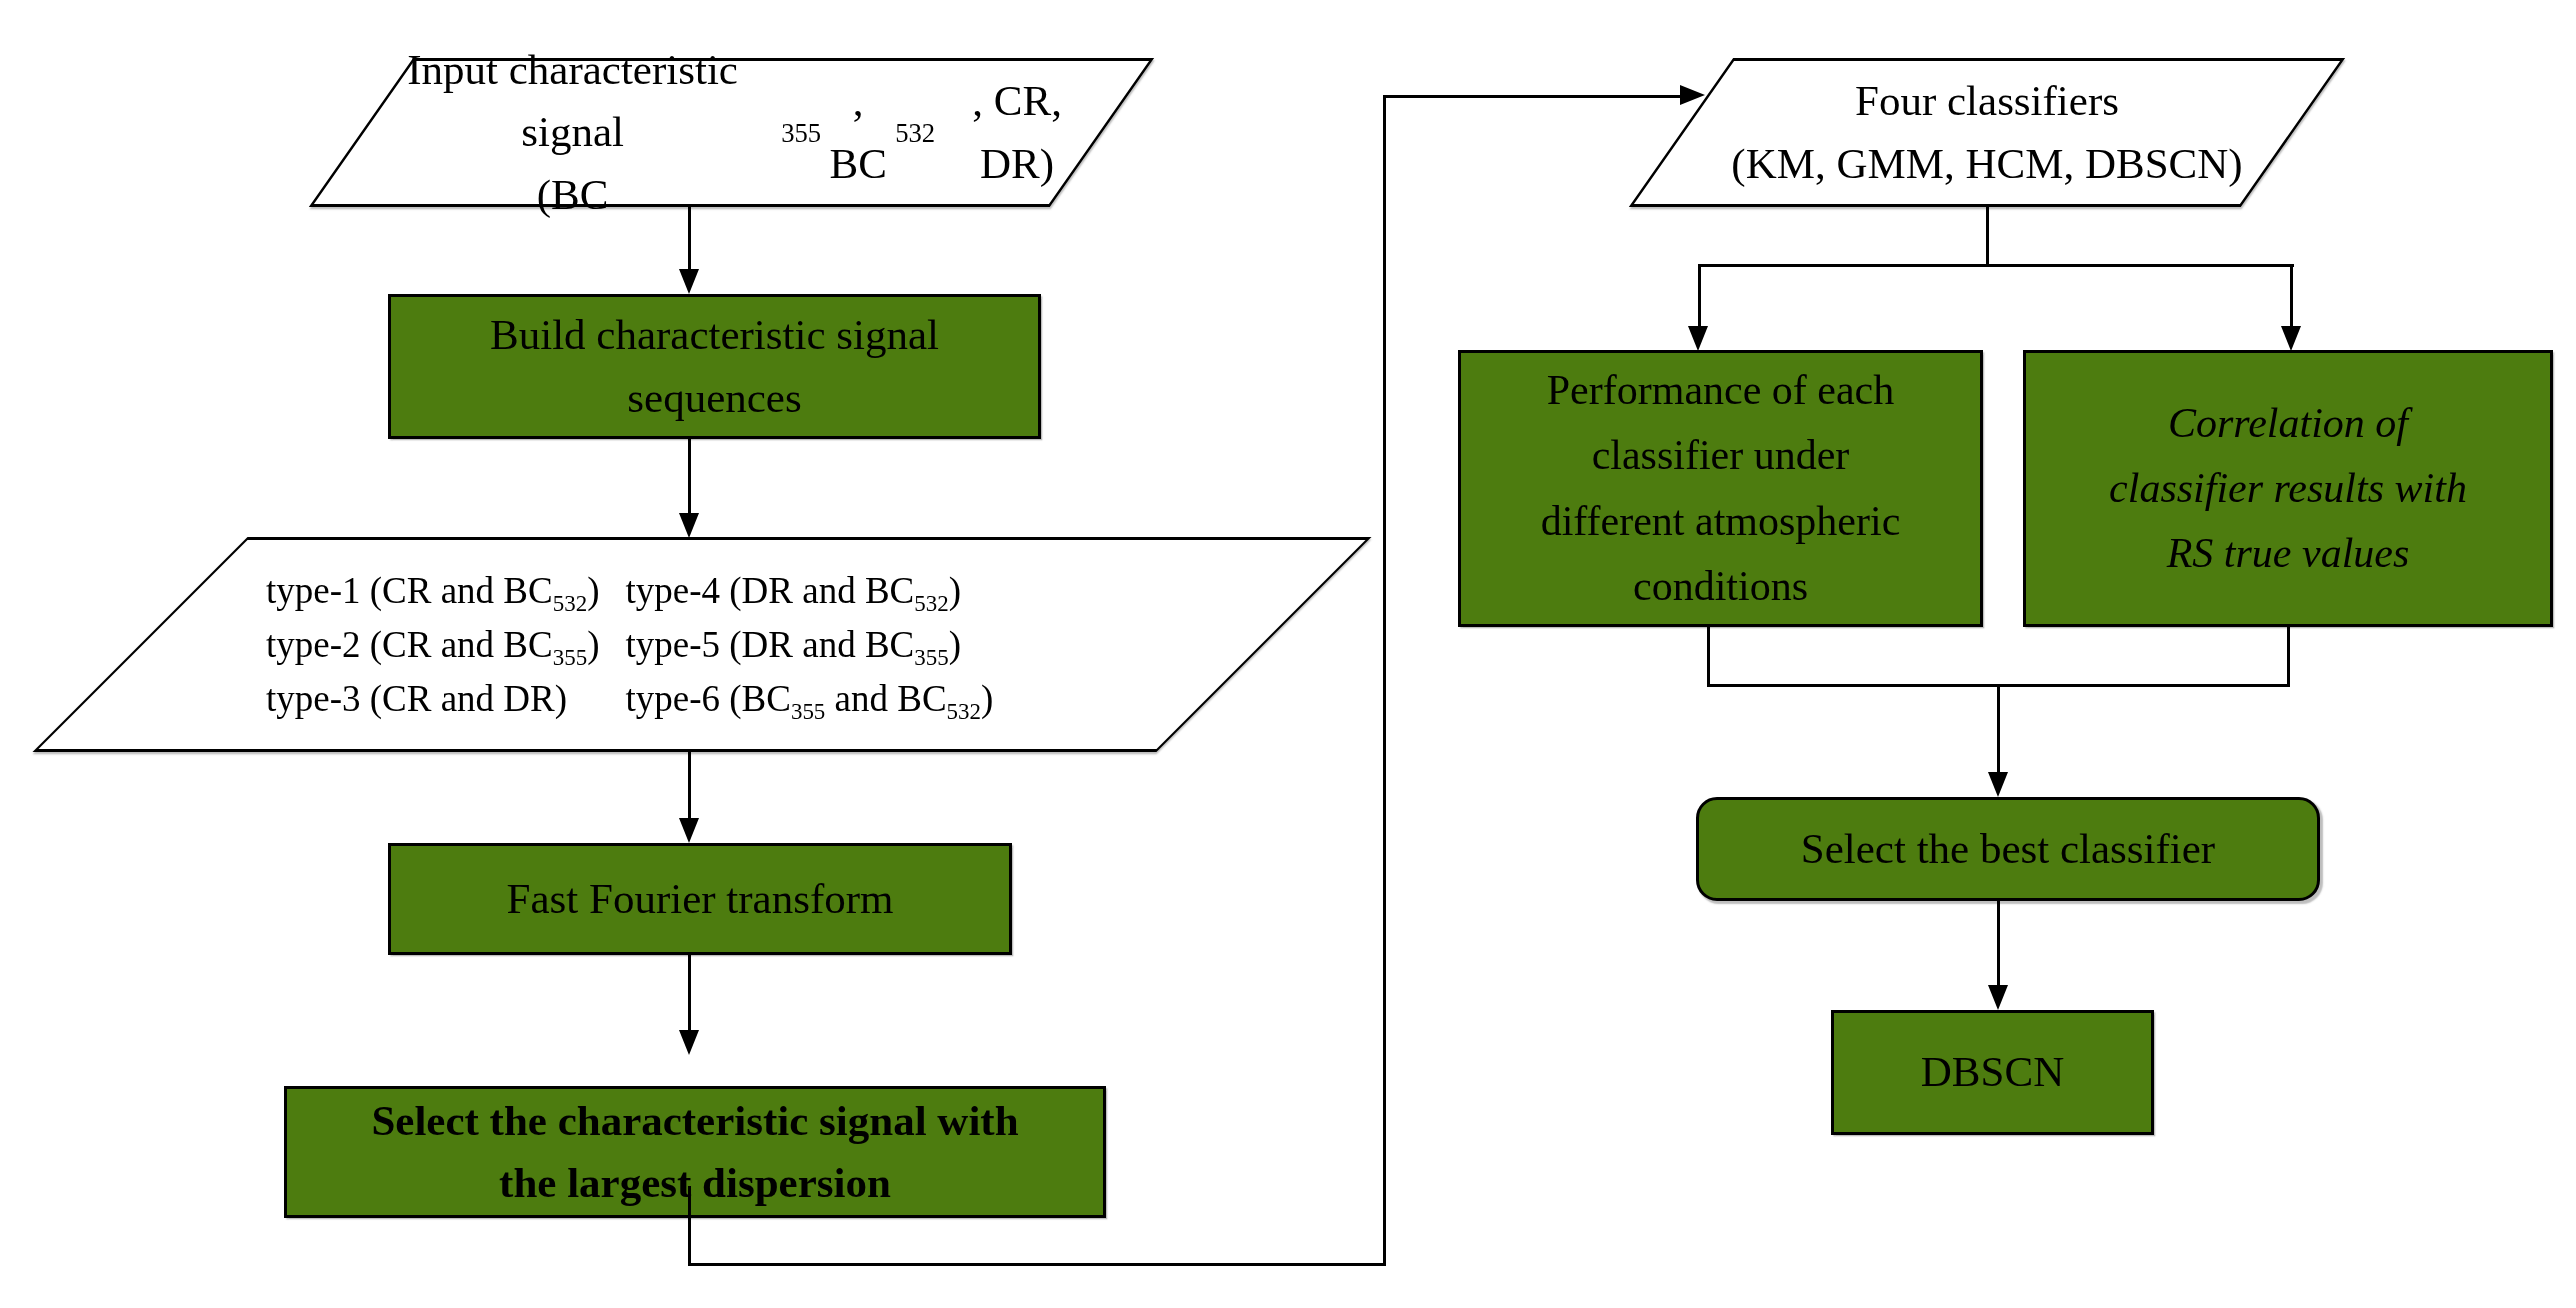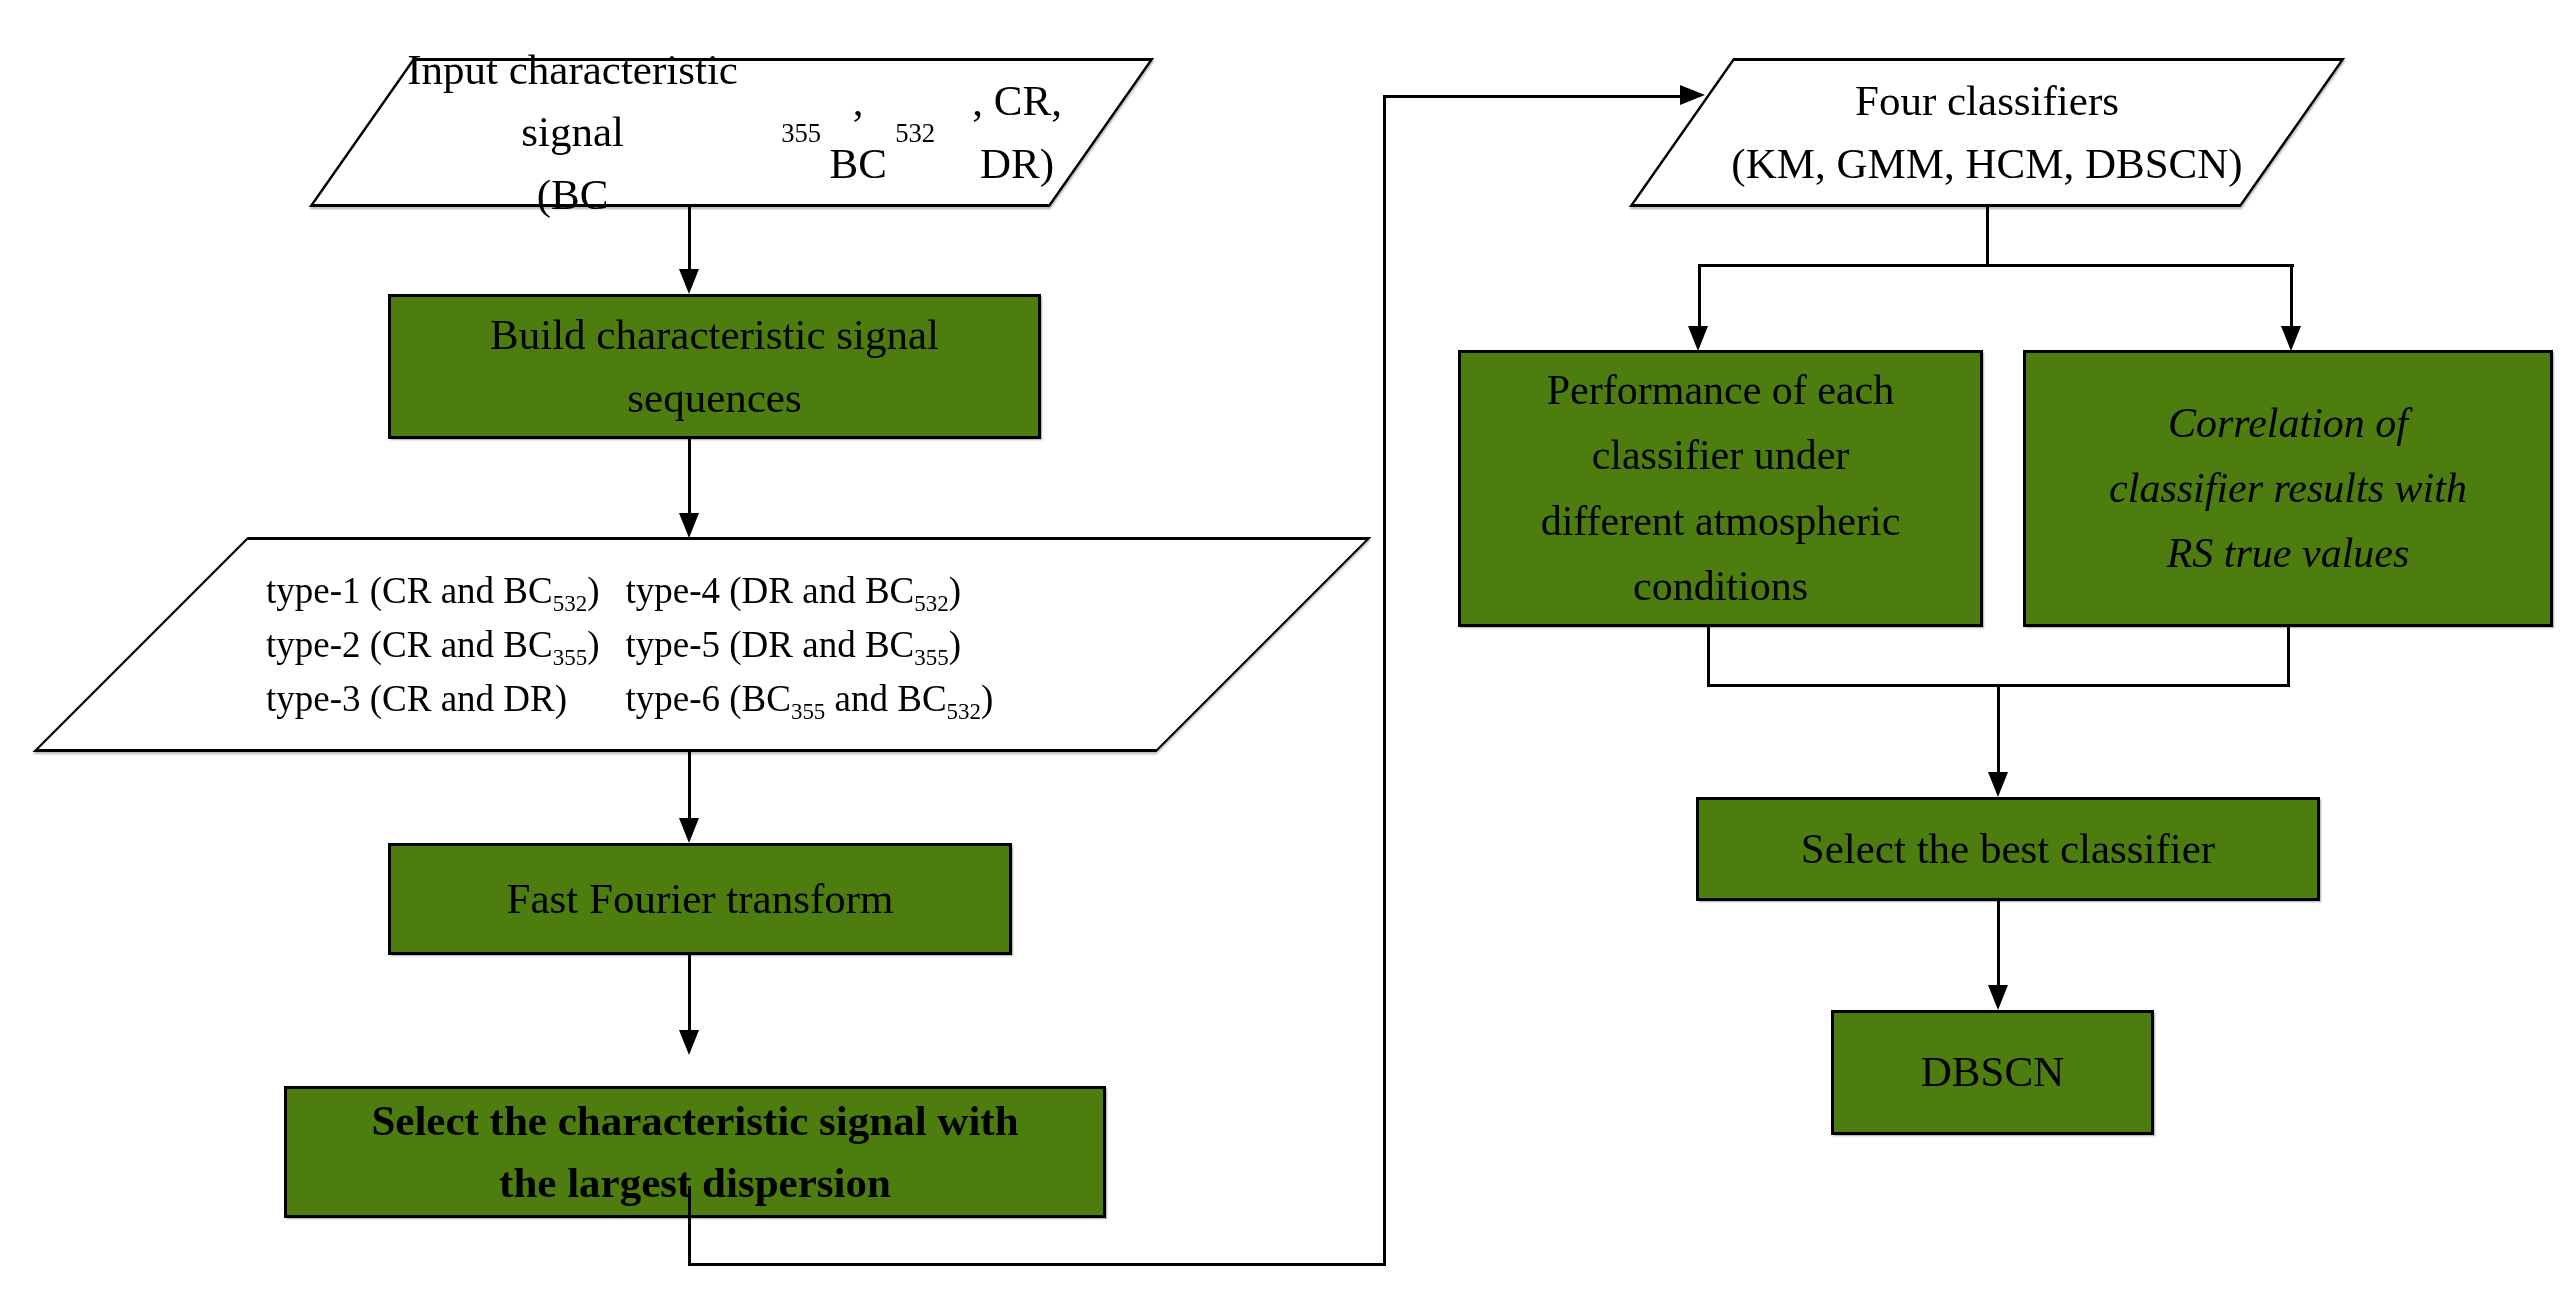--- a/index.html
+++ b/index.html
@@ -113,21 +113,21 @@
   </div>
 
   <div class="box small" style="left:1446px; top:350px; width:525px; height:277px;margin-left:12px;">
     <span>Performance of each<br>classifier under<br>different atmospheric<br>conditions</span>
   </div>
 
   <div class="box small" style="left:2023px; top:350px; width:530px; height:277px;font-style:italic;">
     <span>Correlation of<br>classifier results with<br>RS true values</span>
   </div>
 
-  <div class="box" style="left:1696px; top:797px; width:624px; height:104px;">
+  <div class="box" style="left:1696px; top:797px; width:624px; height:104px;border-radius:21px;">
     <span>Select the best classifier</span>
   </div>
 
   <div class="box" style="left:1831px; top:1010px; width:323px; height:125px;">
     <span>DBSCN</span>
   </div>
 
   <div class="vline" style="left:688px; top:206px; height:66px;"></div>
   <div class="arr-down" style="left:679px; top:269px;"></div>
 

